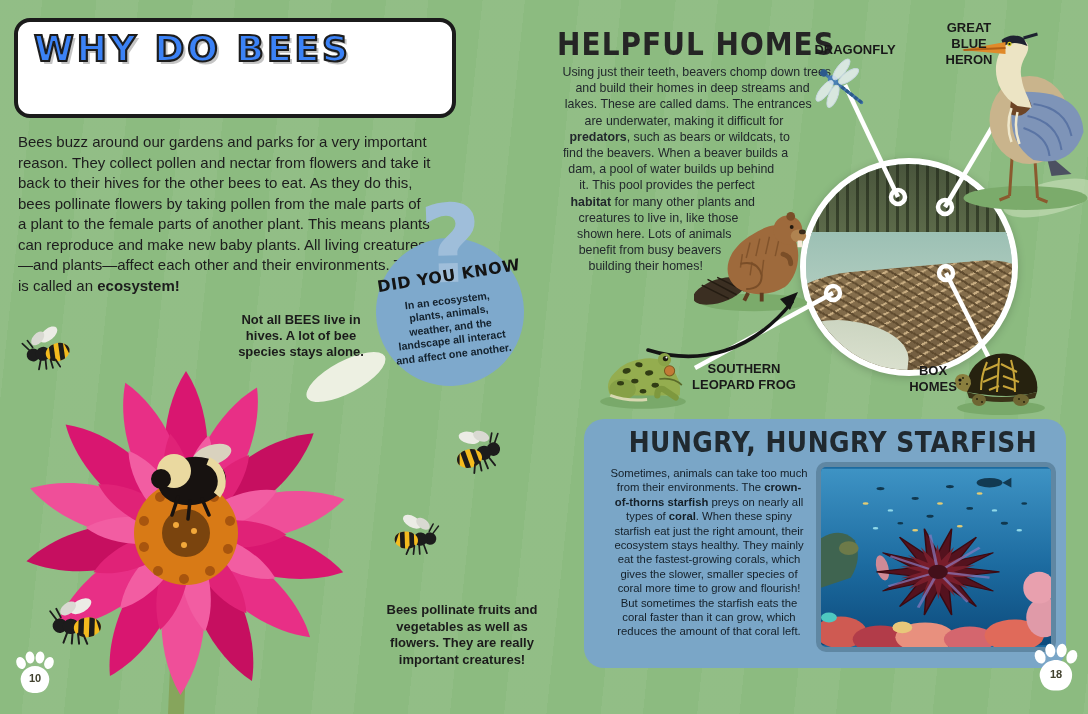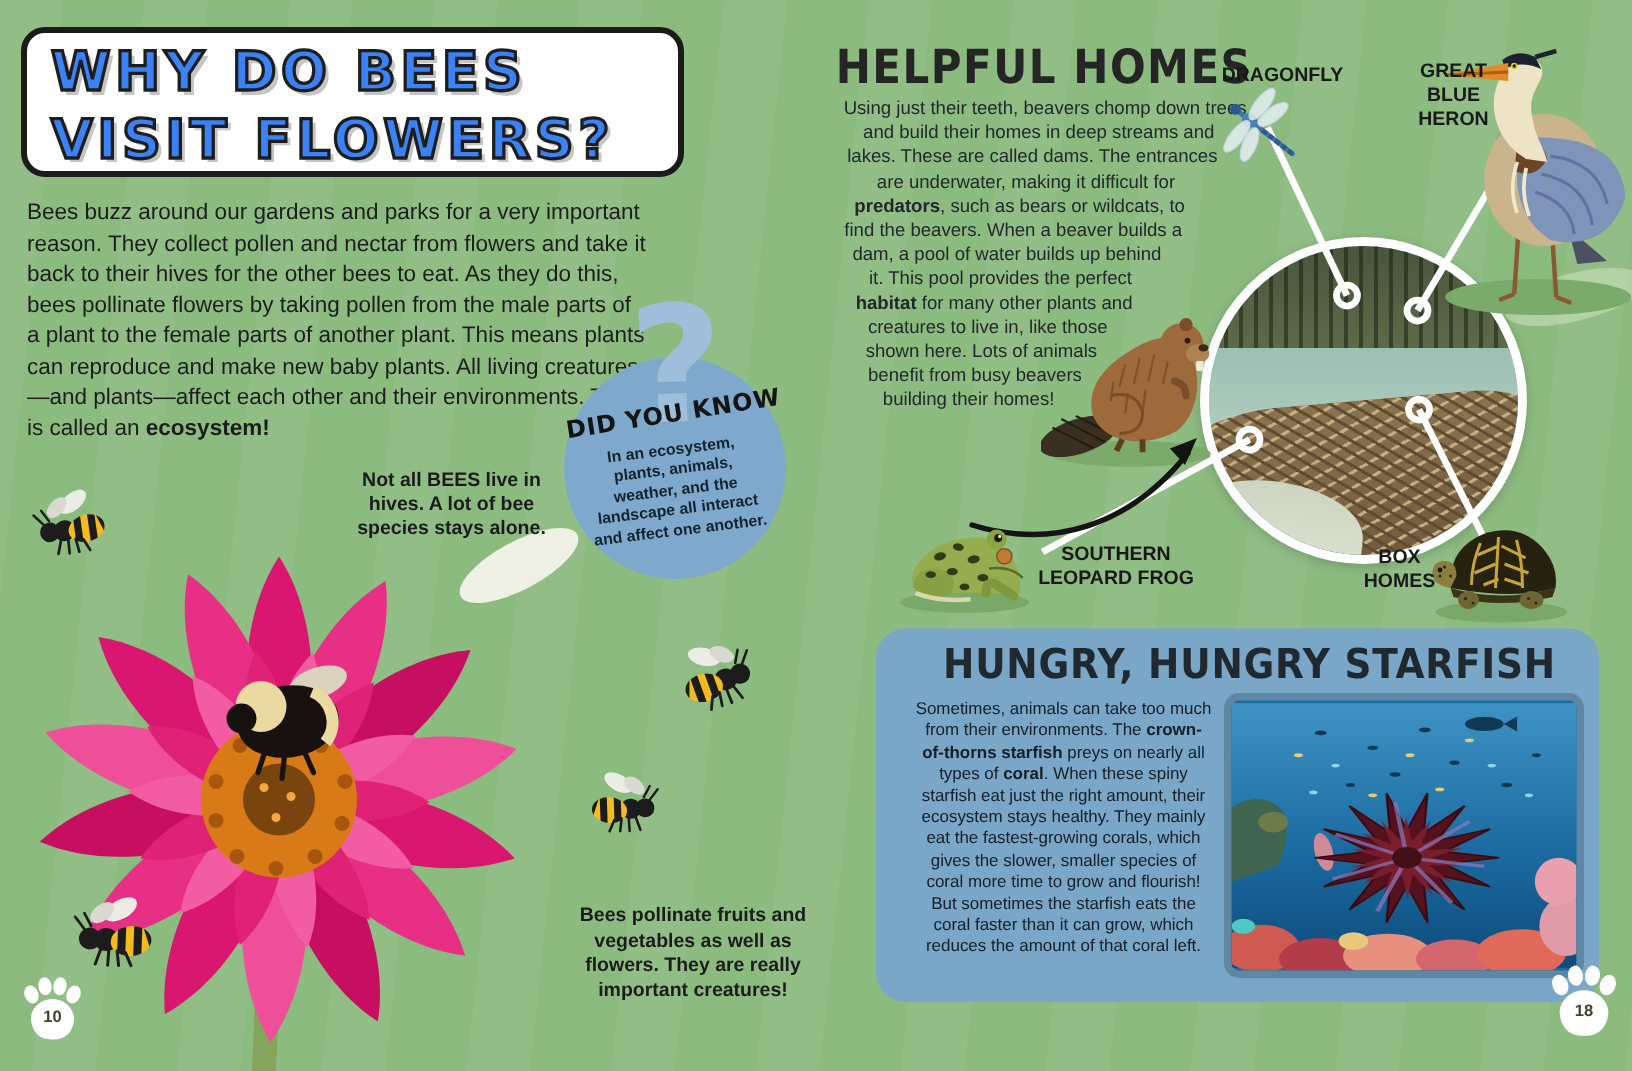--- a/index.html
+++ b/index.html
@@ -99,21 +99,21 @@
   .animal{position:absolute;z-index:6;}
   .dragonfly{left:810px;top:58px;width:66px;height:60px;}
   .heron{left:953px;top:4px;width:135px;height:208px;}
   .frog{left:596px;top:344px;width:94px;height:66px;}
   .turtle{left:950px;top:340px;width:98px;height:76px;}
   .animal-label{
     position:absolute;z-index:7;text-align:center;font-weight:700;font-size:13px;line-height:16px;
     color:#191919;
   }
   .lbl-dragonfly{left:810px;top:42px;width:90px;}
-  .lbl-heron{left:936px;top:39px;width:66px;text-align:center;}
+  .lbl-heron{left:936px;top:20px;width:66px;text-align:center;}
   .lbl-frog{left:686px;top:361px;width:116px;}
   .lbl-turtle{left:900px;top:363px;width:66px;}
   .sf-panel{
     position:absolute;left:584px;top:419px;width:482px;height:249px;border-radius:20px;
     background:#7aa6c7;z-index:4;box-sizing:border-box;padding:8px 10px 0 26px;
   }
   .sf-title{
     text-align:center;font-family:"DejaVu Sans",sans-serif;font-weight:800;font-size:25px;
     letter-spacing:.5px;color:#20292f;transform:scaleY(1.1);transform-origin:top;
   }
@@ -156,21 +156,20 @@
         <ellipse cx="17" cy="7.5" rx="4.4" ry="6" fill="#fff" transform="rotate(-8 17 7.5)"></ellipse>
         <ellipse cx="27" cy="7.5" rx="4.4" ry="6" fill="#fff" transform="rotate(8 27 7.5)"></ellipse>
         <ellipse cx="36" cy="13" rx="4.6" ry="6.2" fill="#fff" transform="rotate(22 36 13)"></ellipse>
         <path d="M22 16 C31 16 38 24 36 32 C34 41 28 43 22 43 C16 43 10 41 8 32 C6 24 13 16 22 16 Z" fill="#fff"></path>
       </g>
     </defs>
   </svg>
 
   <div class="title-box">
     <div class="title-line">WHY DO BEES</div>
-    <div class="title-line">VISIT FLOWERS?</div>
   </div>
 
   <div class="intro"><span>Bees buzz around our gardens and parks for a very important reason. They collect pollen and nectar from flowers and take it back to their hives for the other bees to eat. As they do this, bees pollinate flowers by taking pollen from the male parts of a plant to the female parts of another plant. This means plants can reproduce and make new baby plants. All living creatures—and plants—affect each other and their environments. This is called an </span><span class="bold-seg">ecosystem!</span></div>
 
   <div class="dyk">
     <div class="dyk-q">?</div>
     <div class="dyk-title">DID YOU KNOW</div>
     <div class="dyk-body">In an ecosystem, plants, animals, weather, and the landscape all interact and affect one another.</div>
   </div>
 

